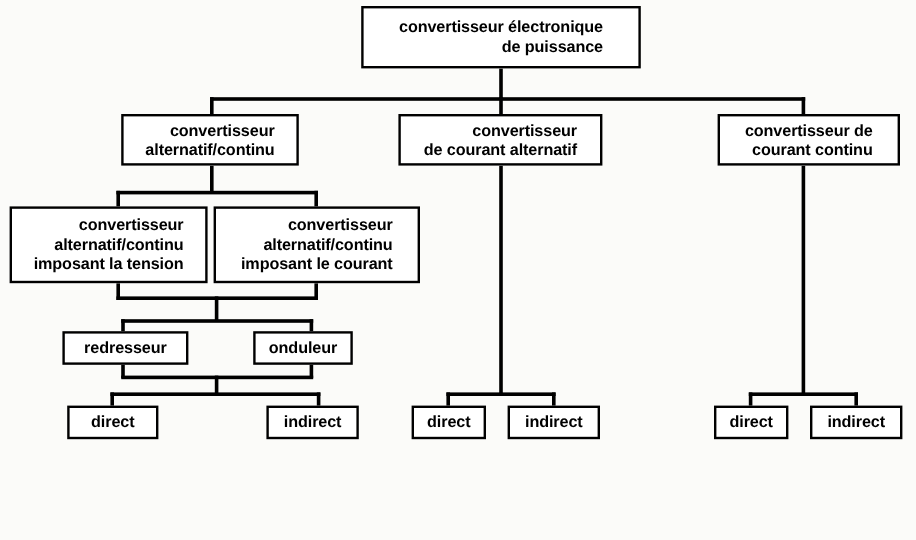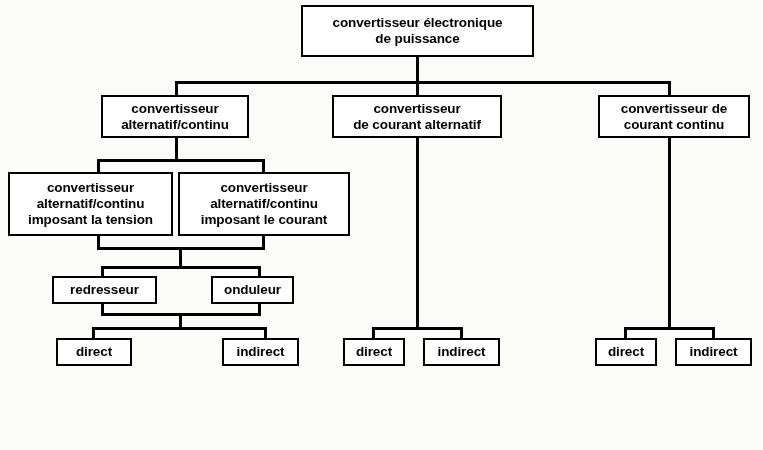--- a/index.html
+++ b/index.html
@@ -27,21 +27,21 @@
   
   .node {
     position: absolute;
     box-sizing: border-box;
     border: 2px solid #000000;
     background: #ffffff;
     color: #000000;
     font-weight: bold;
     font-size: 13.5px;
     line-height: 16px;
-    text-align: center;
+    text-align: right;
     display: flex;
     align-items: center;
     justify-content: center;
     letter-spacing: -0.1px;
     white-space: pre-line;
   }
   
   #caption {
     position: absolute;
     left: 0;

